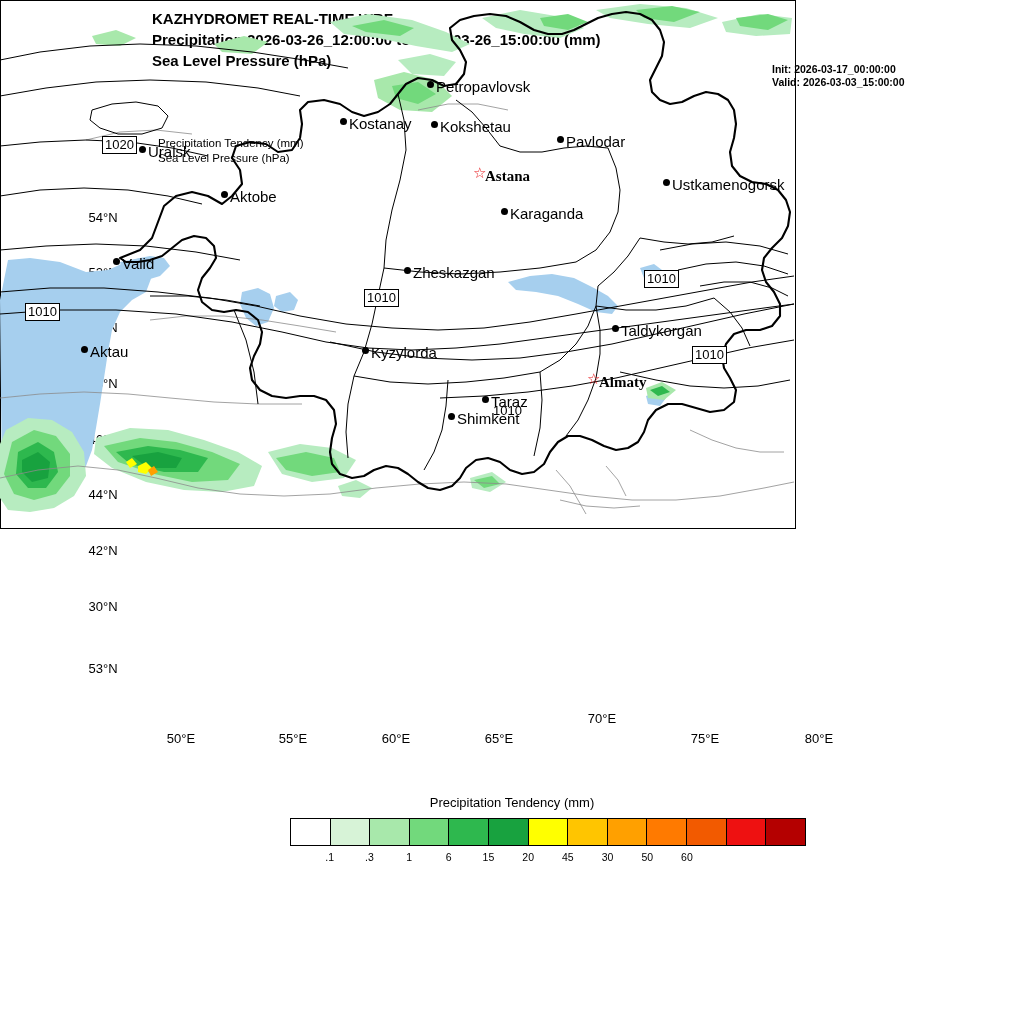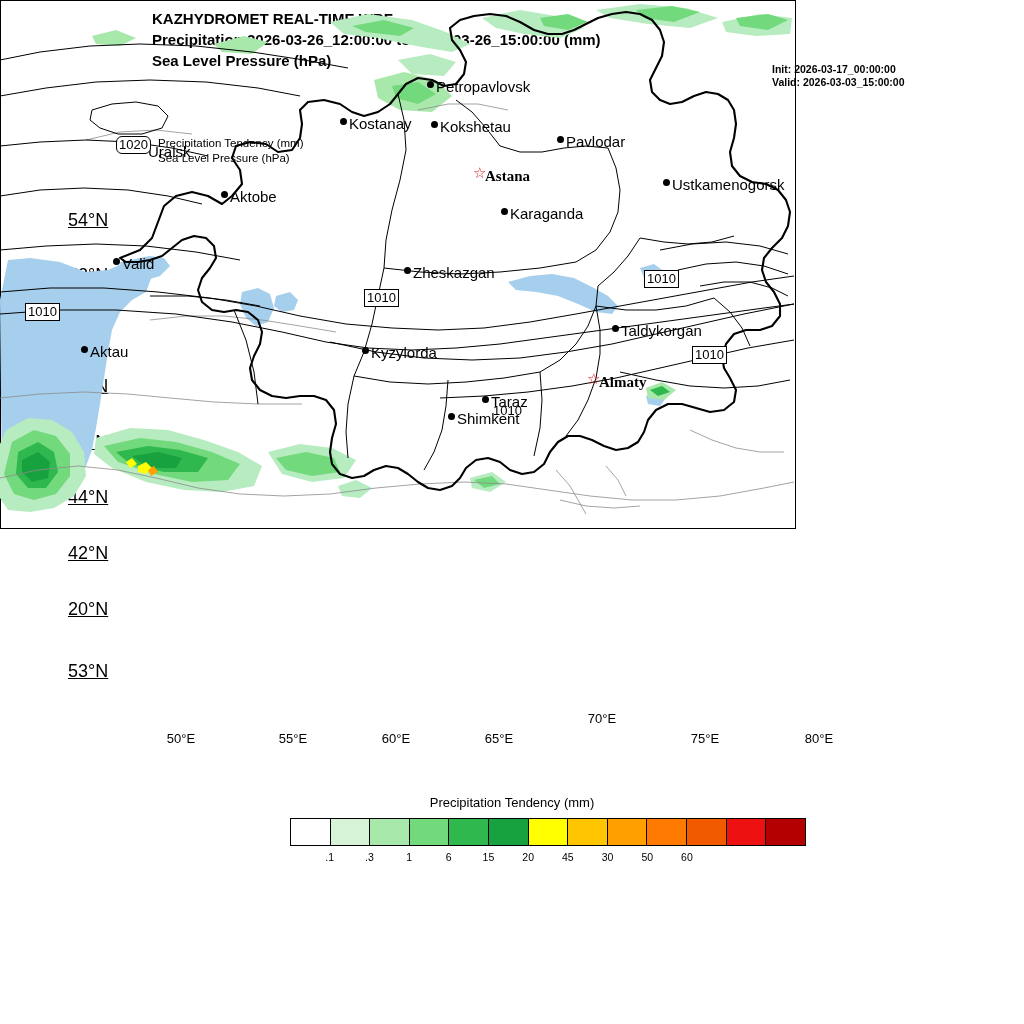--- a/index.html
+++ b/index.html
@@ -47,25 +47,24 @@
     width: 796px; height: 529px;
     border: 1px solid #000;
     box-sizing: border-box;
     overflow: hidden;
     background: #ffffff;
   }
   #map-canvas { position: absolute; left: 0; top: 0; }
 
   
   .ylab {
-    font-size: 18px;
-    text-align: left;
+    font-size: 13px;
+    text-align: center;
     width: 70px;
     white-space: nowrap;
-    text-decoration: underline;
   }
   .xlab {
     font-size: 13px;
     text-align: center;
     width: 70px;
     white-space: nowrap;
   }
 
   
   .city { position: absolute; }
@@ -157,21 +156,21 @@
 </div>
 
 <div id="y-axis">
     <div class="abs ylab" style="left: 68px; top: 210px;">54°N</div>
     <div class="abs ylab" style="left: 68px; top: 265px;">52°N</div>
     <div class="abs ylab" style="left: 68px; top: 320px;">50°N</div>
     <div class="abs ylab" style="left: 68px; top: 376px;">48°N</div>
     <div class="abs ylab" style="left: 68px; top: 432px;">46°N</div>
     <div class="abs ylab" style="left: 68px; top: 487px;">44°N</div>
     <div class="abs ylab" style="left: 68px; top: 543px;">42°N</div>
-    <div class="abs ylab" style="left: 68px; top: 599px;">20°N</div>
+    <div class="abs ylab" style="left: 68px; top: 599px;">30°N</div>
     <div class="abs ylab" style="left: 68px; top: 661px;">53°N</div>
   </div>
 <div id="x-axis">
     <div class="abs xlab" style="left: 146px; top: 731px;">50°E</div>
     <div class="abs xlab" style="left: 258px; top: 731px;">55°E</div>
     <div class="abs xlab" style="left: 361px; top: 731px;">60°E</div>
     <div class="abs xlab" style="left: 464px; top: 731px;">65°E</div>
     <div class="abs xlab" style="left: 567px; top: 711px;">70°E</div>
     <div class="abs xlab" style="left: 670px; top: 731px;">75°E</div>
     <div class="abs xlab" style="left: 784px; top: 731px;">80°E</div>
@@ -430,21 +429,21 @@
         <span class="dot"></span>
         <span class="nm">Taraz</span>
       </div>
       <div class="city" style="left: 448px; top: 413px;">
         <span class="dot"></span>
         <span class="nm">Shimkent</span>
       </div>
     </div>
 
   <div id="plabel-layer">
-      <div class="plabel" style="left: 116px; top: 136px; border-radius: 6px;">1020</div>
+      <div class="plabel" style="left: 102px; top: 136px;">1020</div>
       <div class="plabel" style="left: 25px; top: 303px;">1010</div>
       <div class="plabel" style="left: 364px; top: 289px;">1010</div>
       <div class="plabel" style="left: 644px; top: 270px;">1010</div>
       <div class="plabel" style="left: 692px; top: 346px;">1010</div>
       <div class="plabel nb" style="left: 491px; top: 403px;">1010</div>
     </div>
 </div>
 
 <div id="cb-title" class="abs">Precipitation Tendency (mm)</div>
 <div id="cb-wrap" class="abs">

